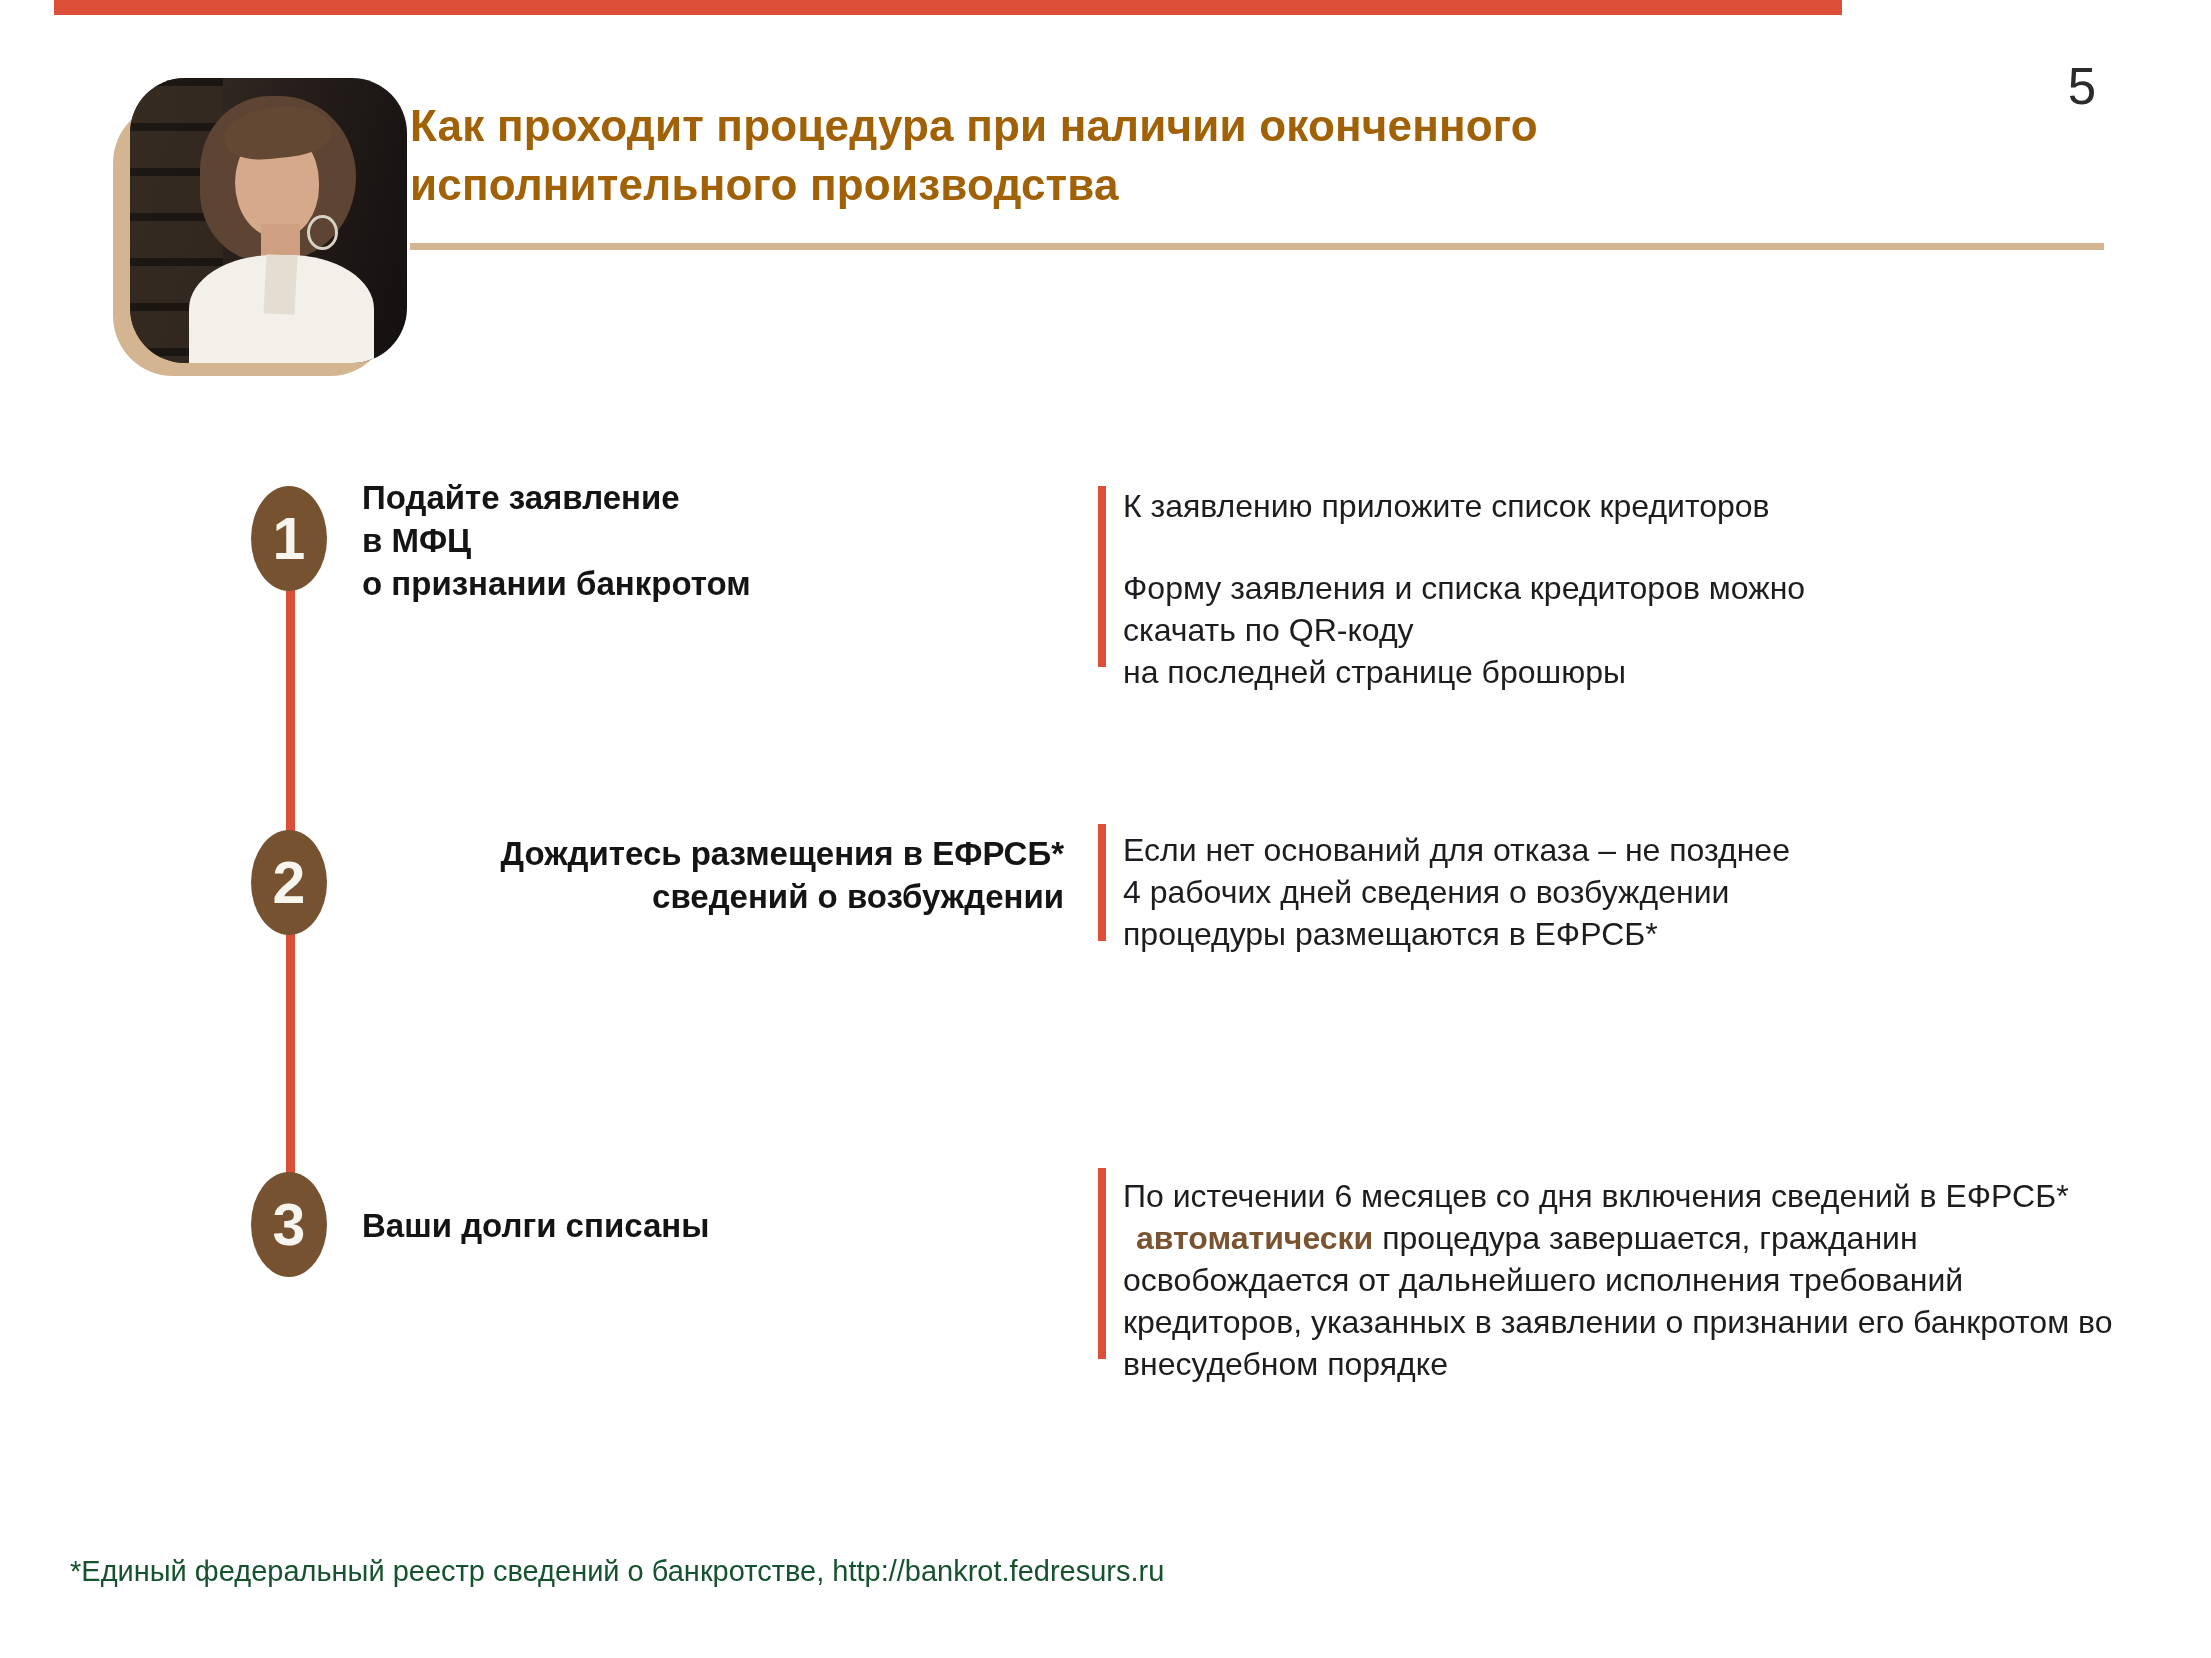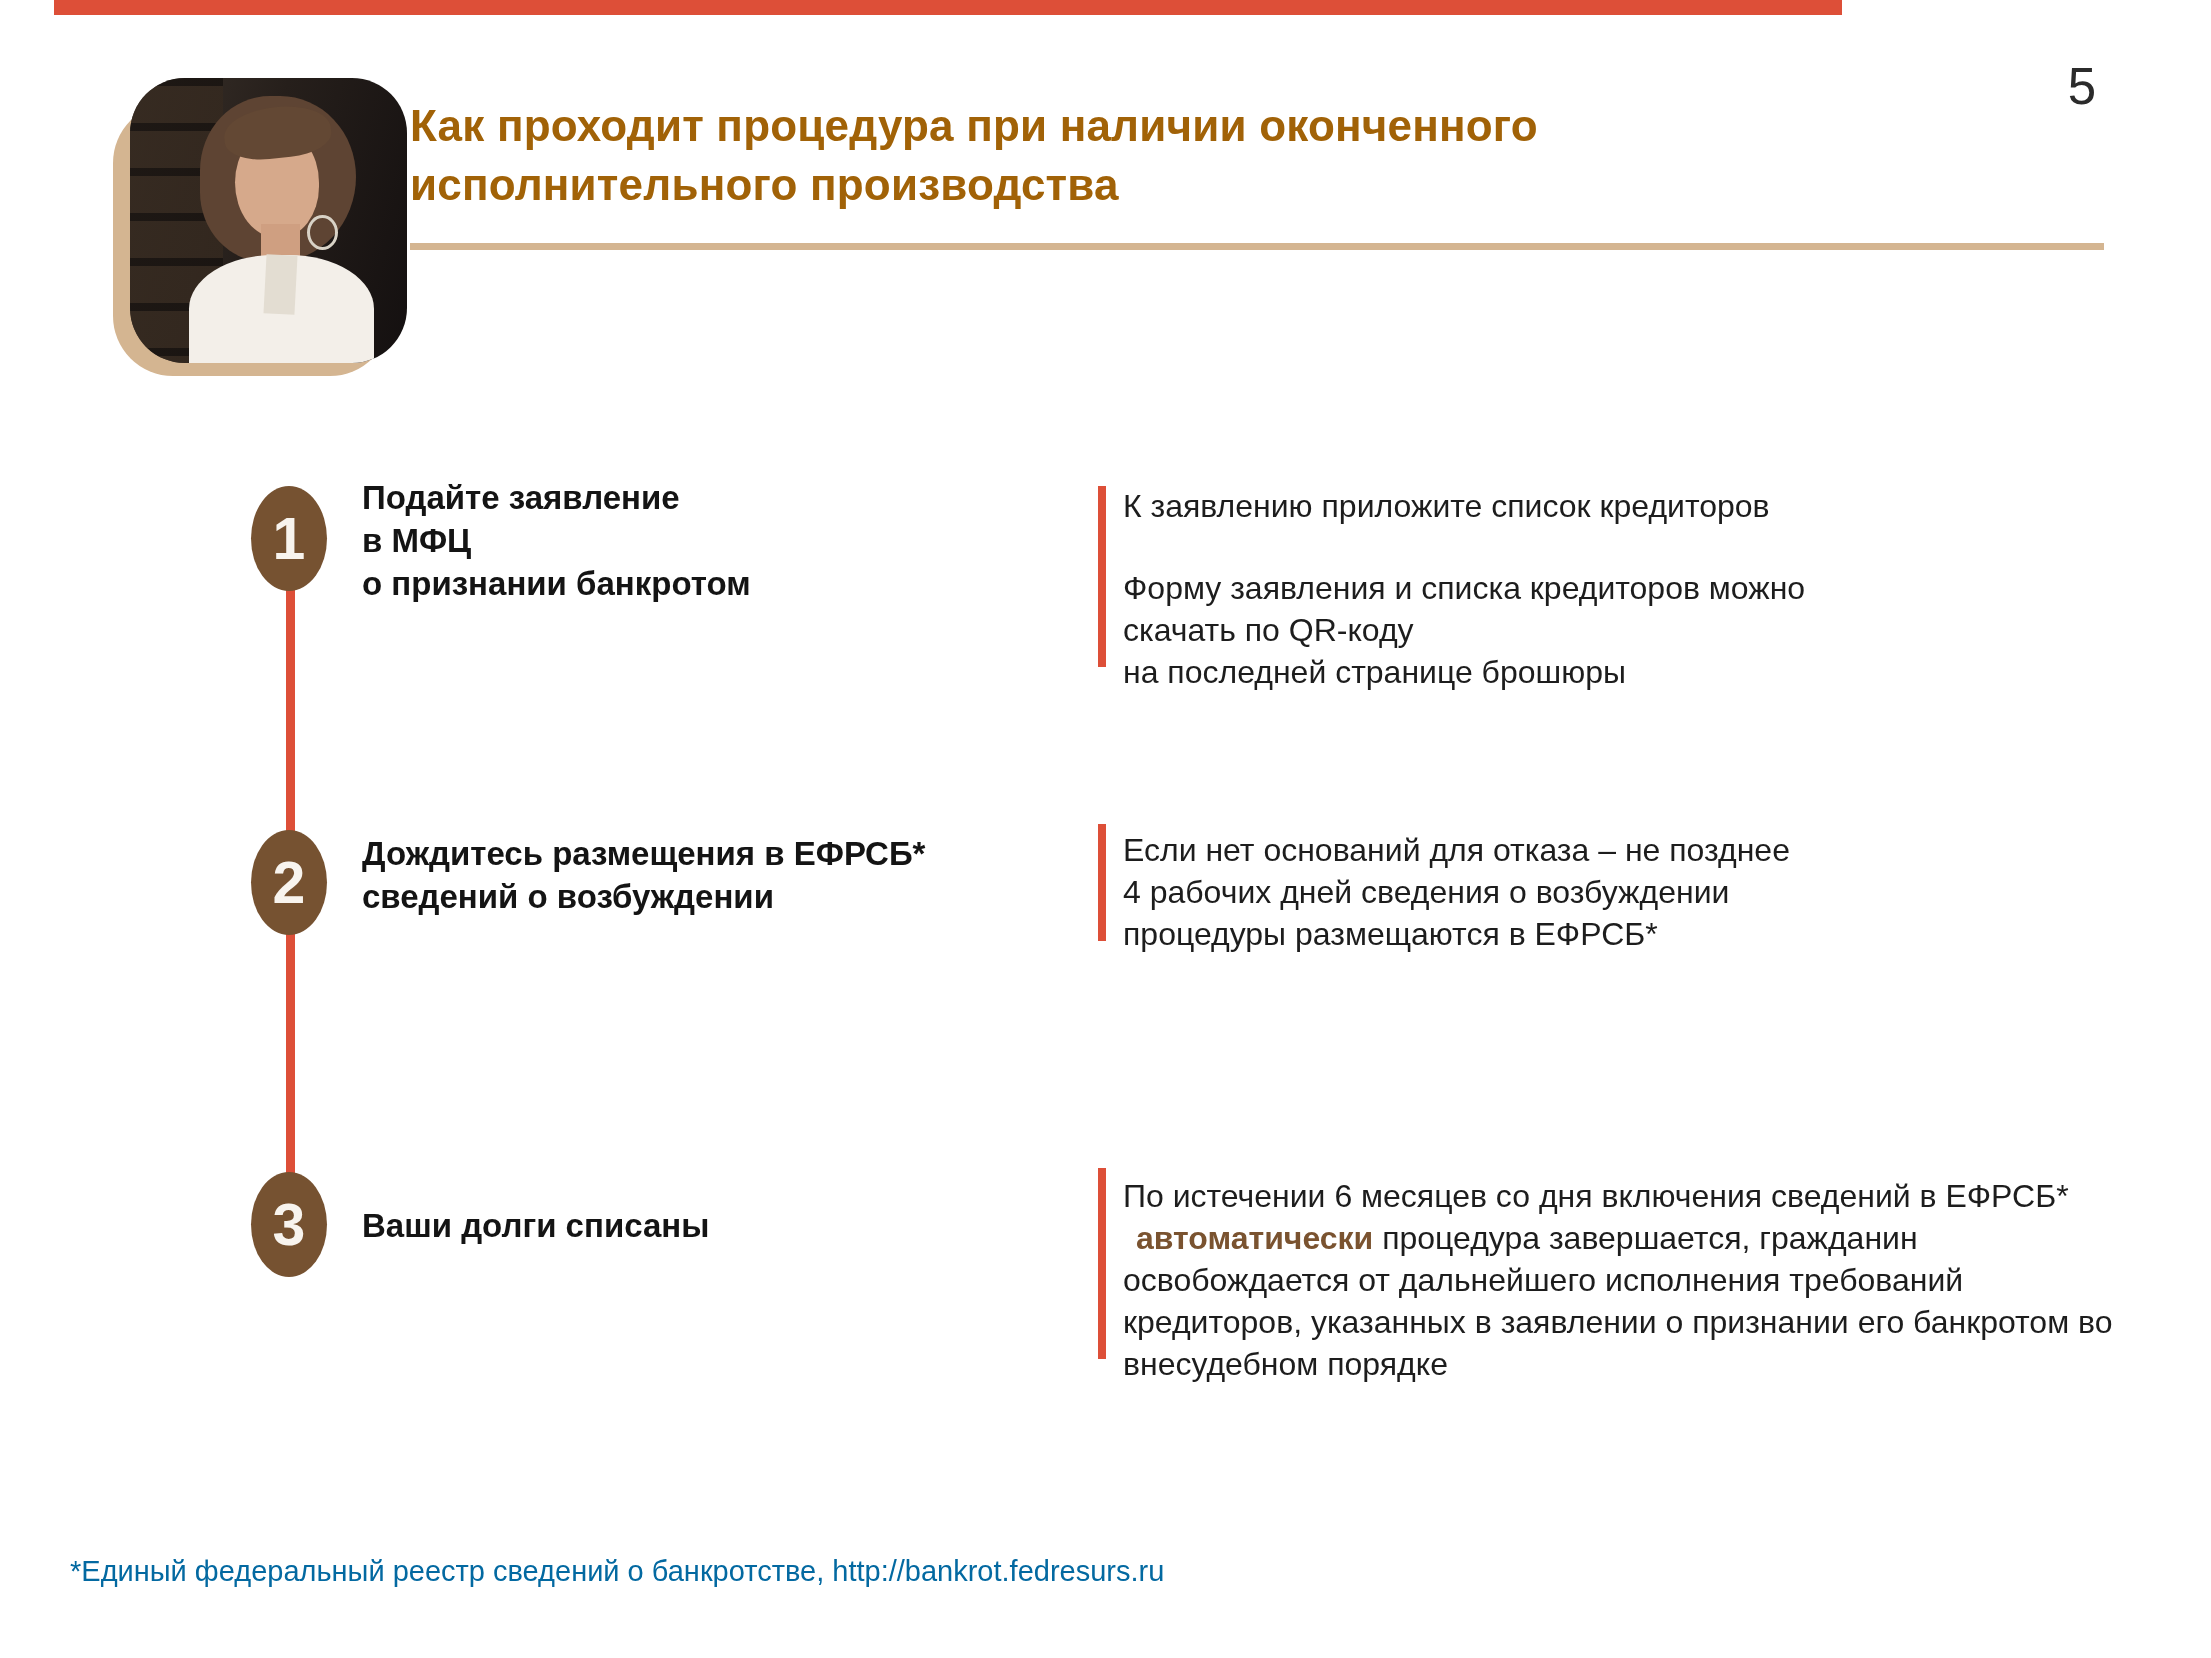--- a/index.html
+++ b/index.html
@@ -86,21 +86,21 @@
   }
   .circle-1{top:486px;}
   .circle-2{top:830px;}
   .circle-3{top:1172px;}
   
   .step-title{
     position:absolute;left:362px;width:702px;
     font-size:33px;line-height:43px;font-weight:700;color:#141414;
   }
   .step-title-1{top:476px;}
-  .step-title-2{top:832px;}
+  .step-title-2{top:832px;text-align:right;}
   .step-title-3{top:1204px;}
   
   .detail-bar{
     position:absolute;left:1098px;width:7.8px;background:#dd4f38;
   }
   .bar-1{top:486px;height:181px;}
   .bar-2{top:824px;height:117px;}
   .bar-3{top:1168px;height:191px;}
   .detail-text{
     position:absolute;left:1123px;width:1014px;
@@ -108,21 +108,21 @@
   }
   .detail-1{top:485px;}
   .detail-2{top:829px;}
   .detail-3{top:1175px;}
   .detail-1 .italic-block{margin-top:40px;}
   .brown-bold{font-weight:700;color:#7a5330;margin-left:13px;}
   p{margin:0;}
   
   .footnote{
     position:absolute;left:70px;top:1553px;width:1658px;
-    font-size:29px;line-height:37px;color:#0369a1;font-weight:400;
+    font-size:29px;line-height:37px;color:#14532d;font-weight:400;
   }
 </style>
 </head>
 <body>
 
 <div class="top-bar"></div>
 
 <div class="page-number">5</div>
 
 <div class="photo-group">

